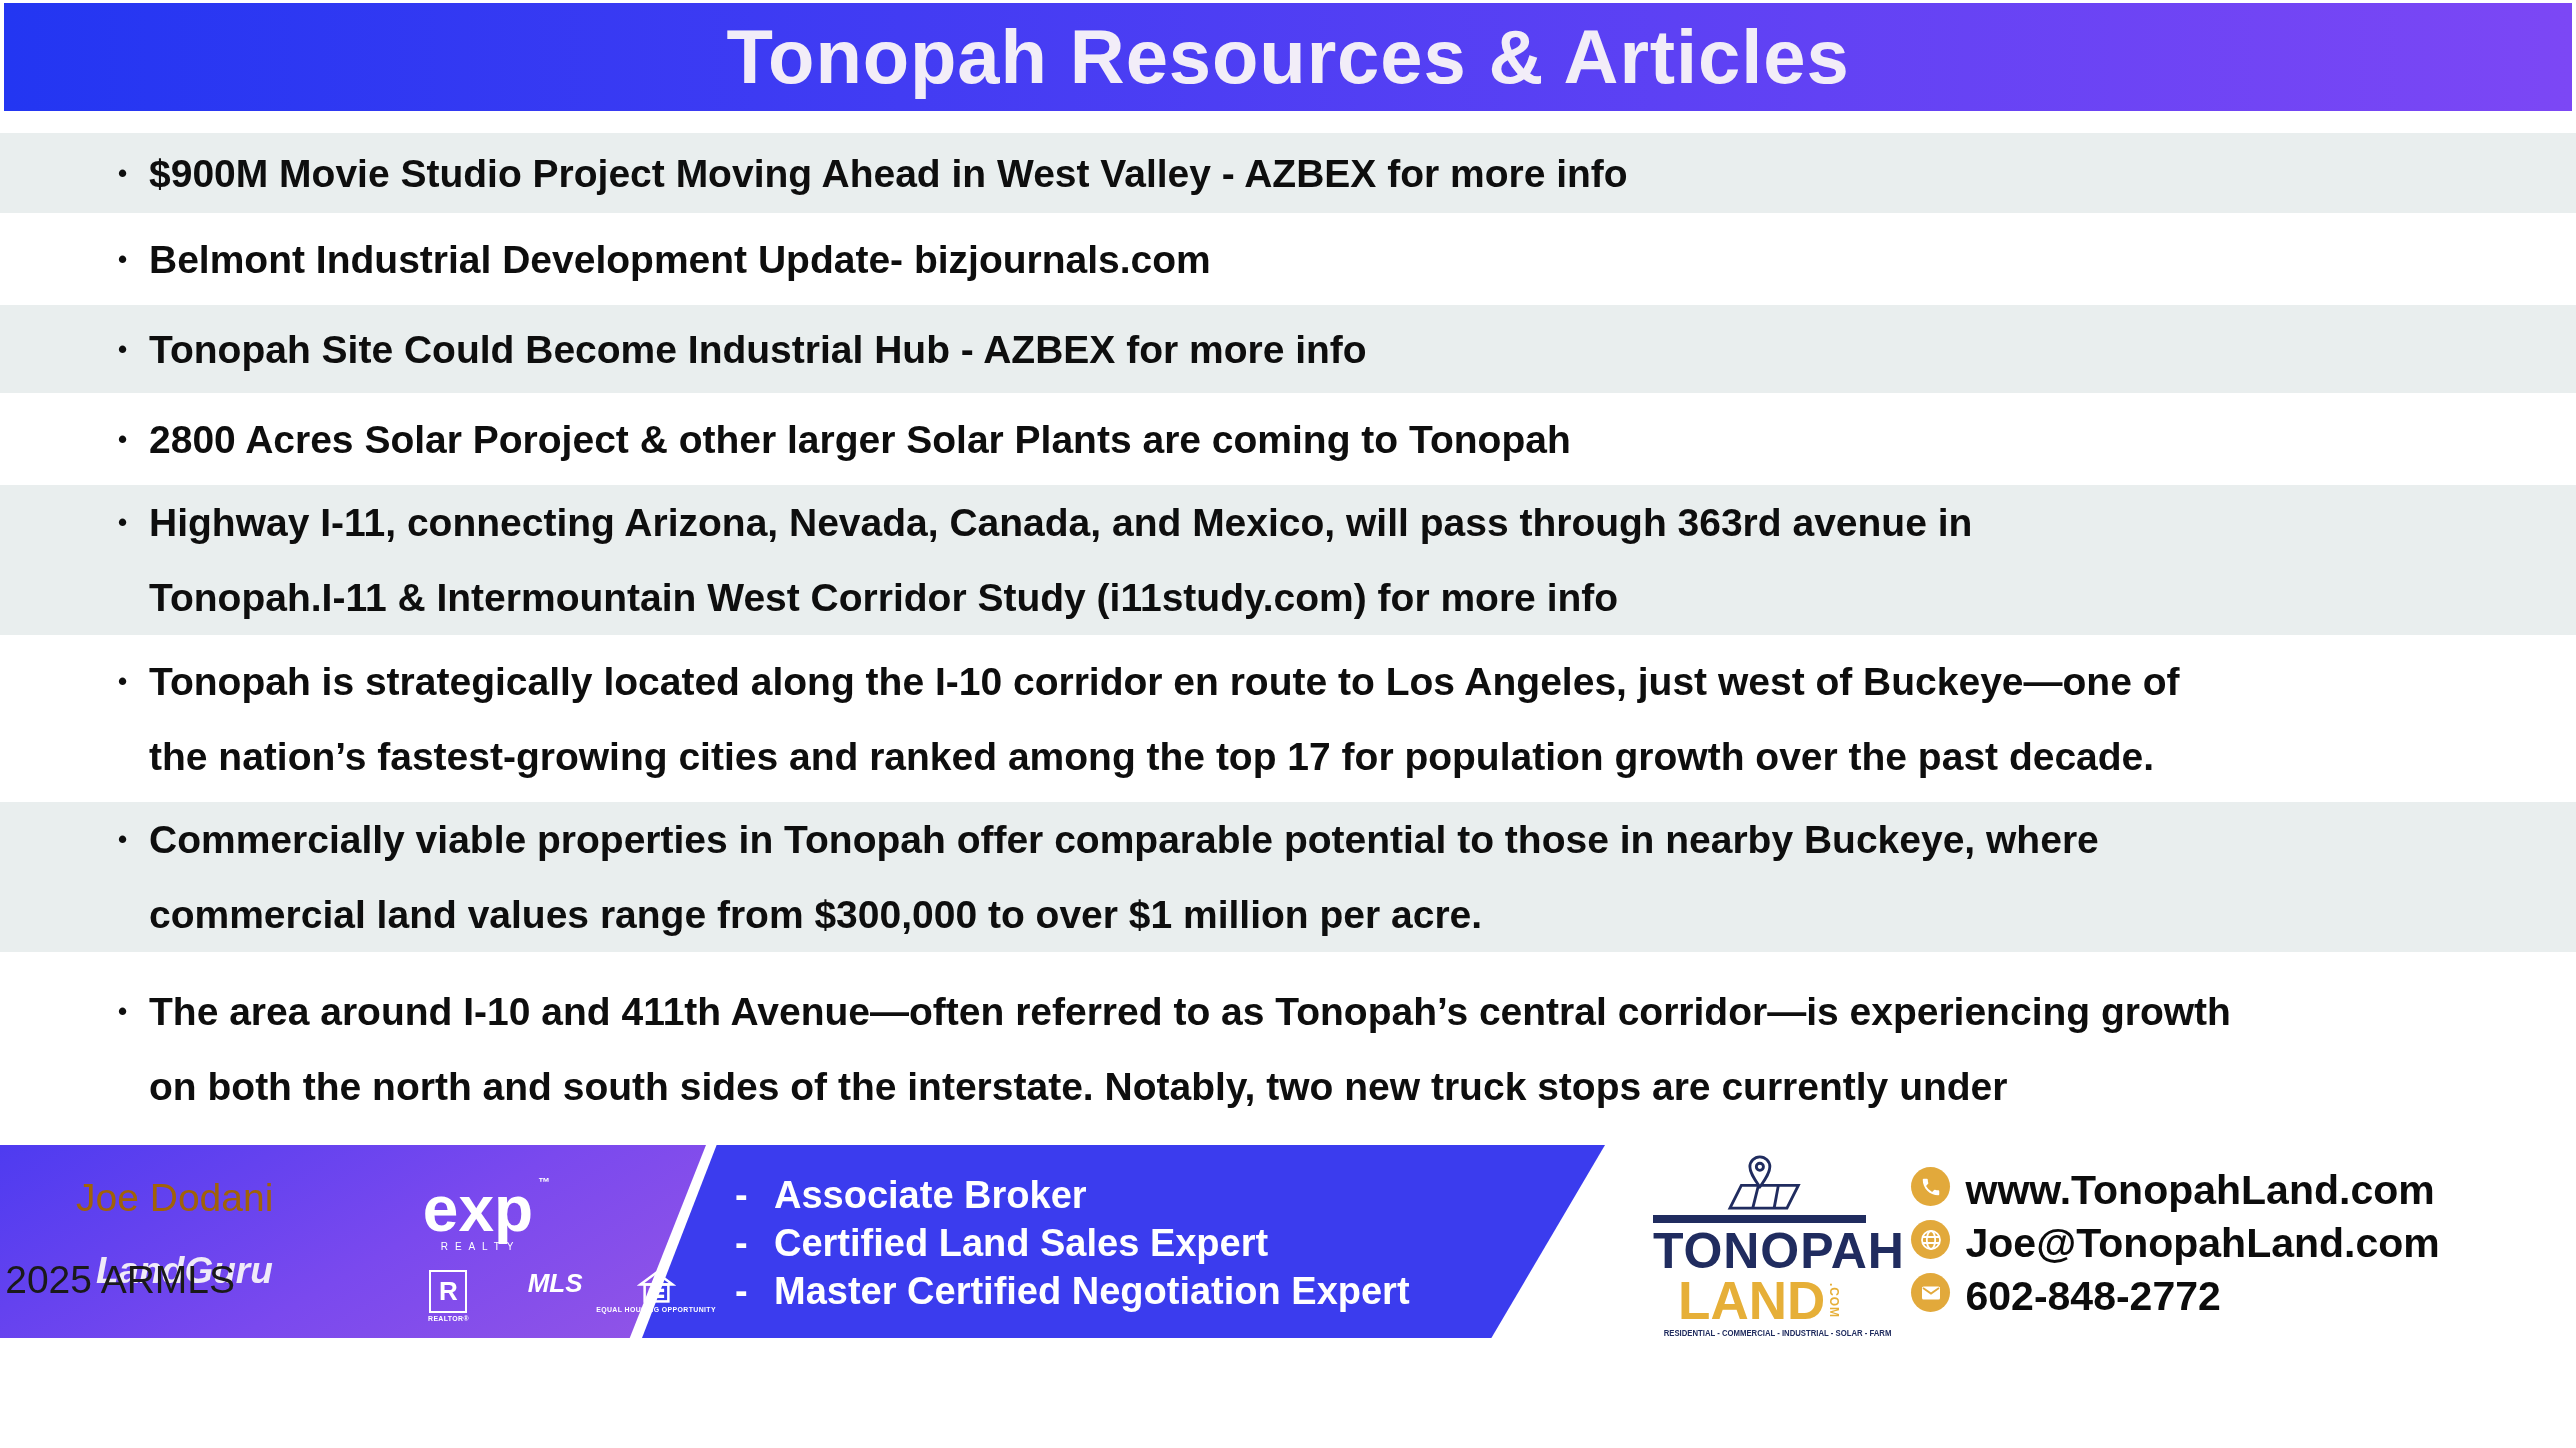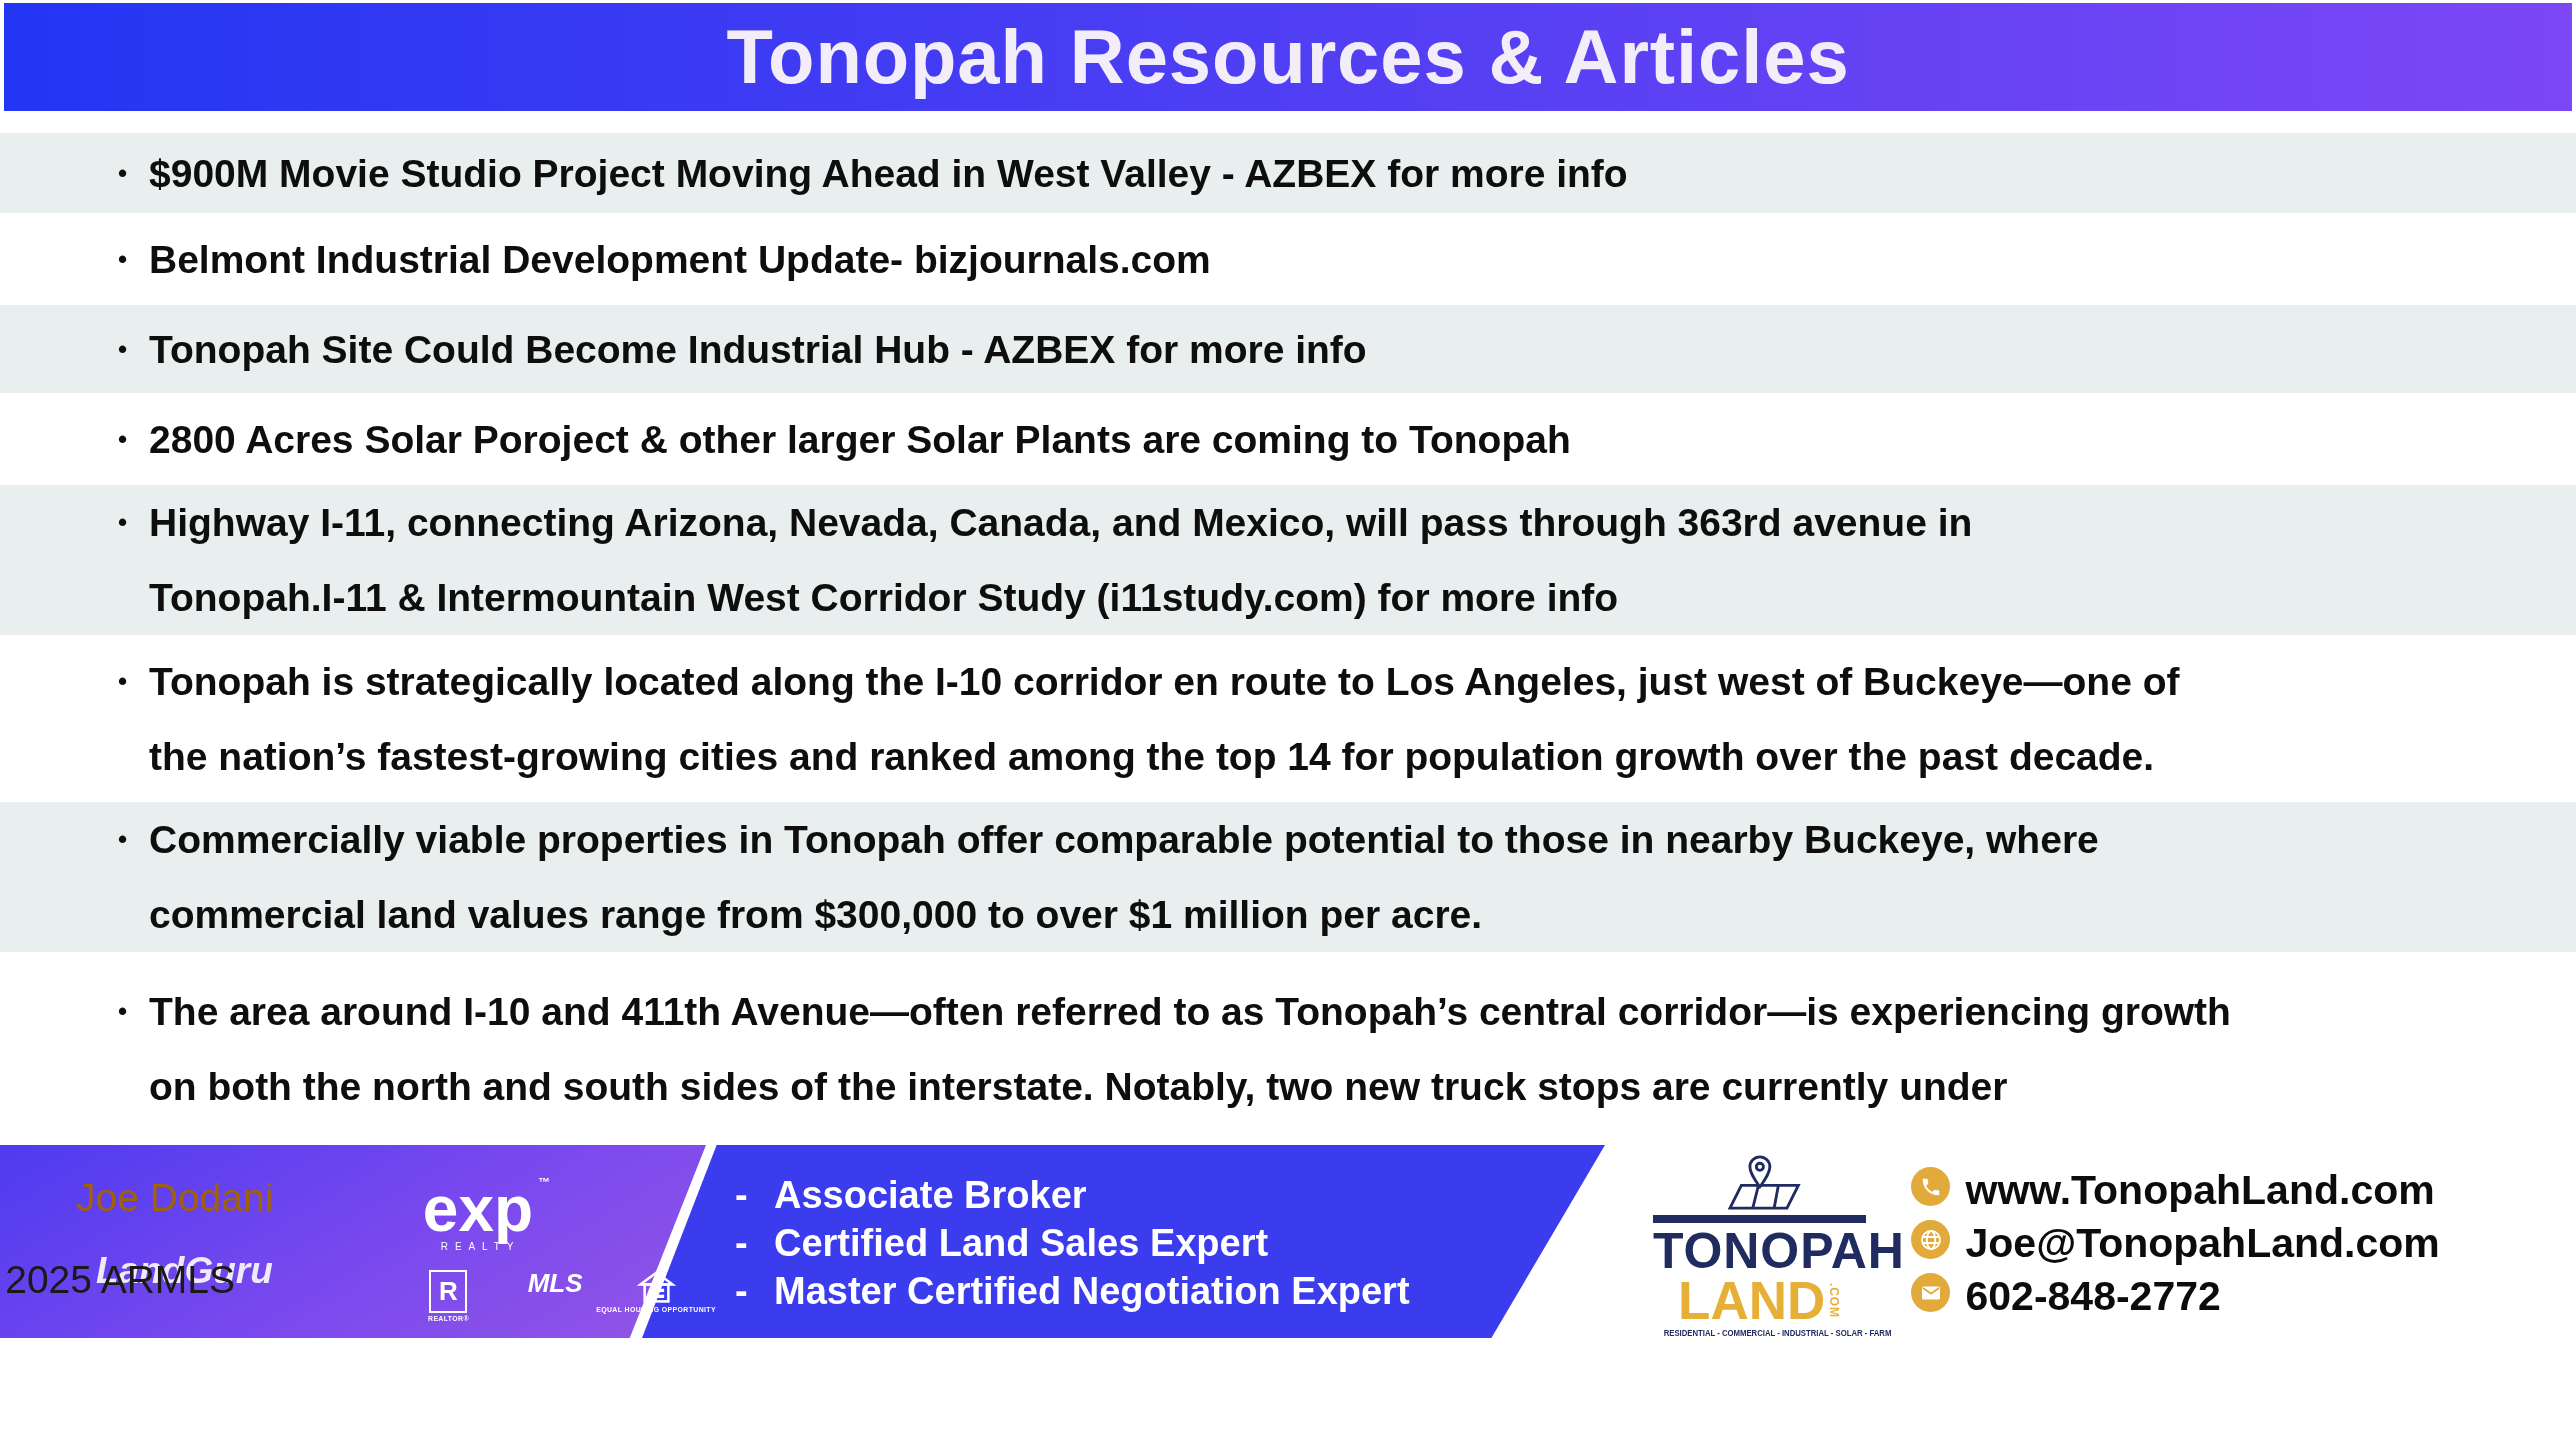--- a/index.html
+++ b/index.html
@@ -110,21 +110,21 @@
       </div>
       <div class="row">
         <div class="item"><span class="bullet">•</span><span class="lines">2800 Acres Solar Poroject &amp; other larger Solar Plants are coming to Tonopah</span></div>
       </div>
       <div class="row">
         <div class="item"><span class="bullet">•</span><span class="lines">Highway I-11, connecting Arizona, Nevada, Canada, and Mexico, will pass through 363rd avenue in
 Tonopah.I-11 &amp; Intermountain West Corridor Study (i11study.com) for more info</span></div>
       </div>
       <div class="row">
         <div class="item"><span class="bullet">•</span><span class="lines">Tonopah is strategically located along the I-10 corridor en route to Los Angeles, just west of Buckeye—one of
-the nation’s fastest-growing cities and ranked among the top 14 for population growth over the past decade.</span></div>
+the nation’s fastest-growing cities and ranked among the top 17 for population growth over the past decade.</span></div>
       </div>
       <div class="row">
         <div class="item"><span class="bullet">•</span><span class="lines">Commercially viable properties in Tonopah offer comparable potential to those in nearby Buckeye, where
 commercial land values range from $300,000 to over $1 million per acre.</span></div>
       </div>
       <div class="row">
         <div class="item"><span class="bullet">•</span><span class="lines">The area around I-10 and 411th Avenue—often referred to as Tonopah’s central corridor—is experiencing growth
 on both the north and south sides of the interstate. Notably, two new truck stops are currently under
 development north of 411th Avenue, signaling increased commercial momentum in this strategic location.</span></div>
       </div>

